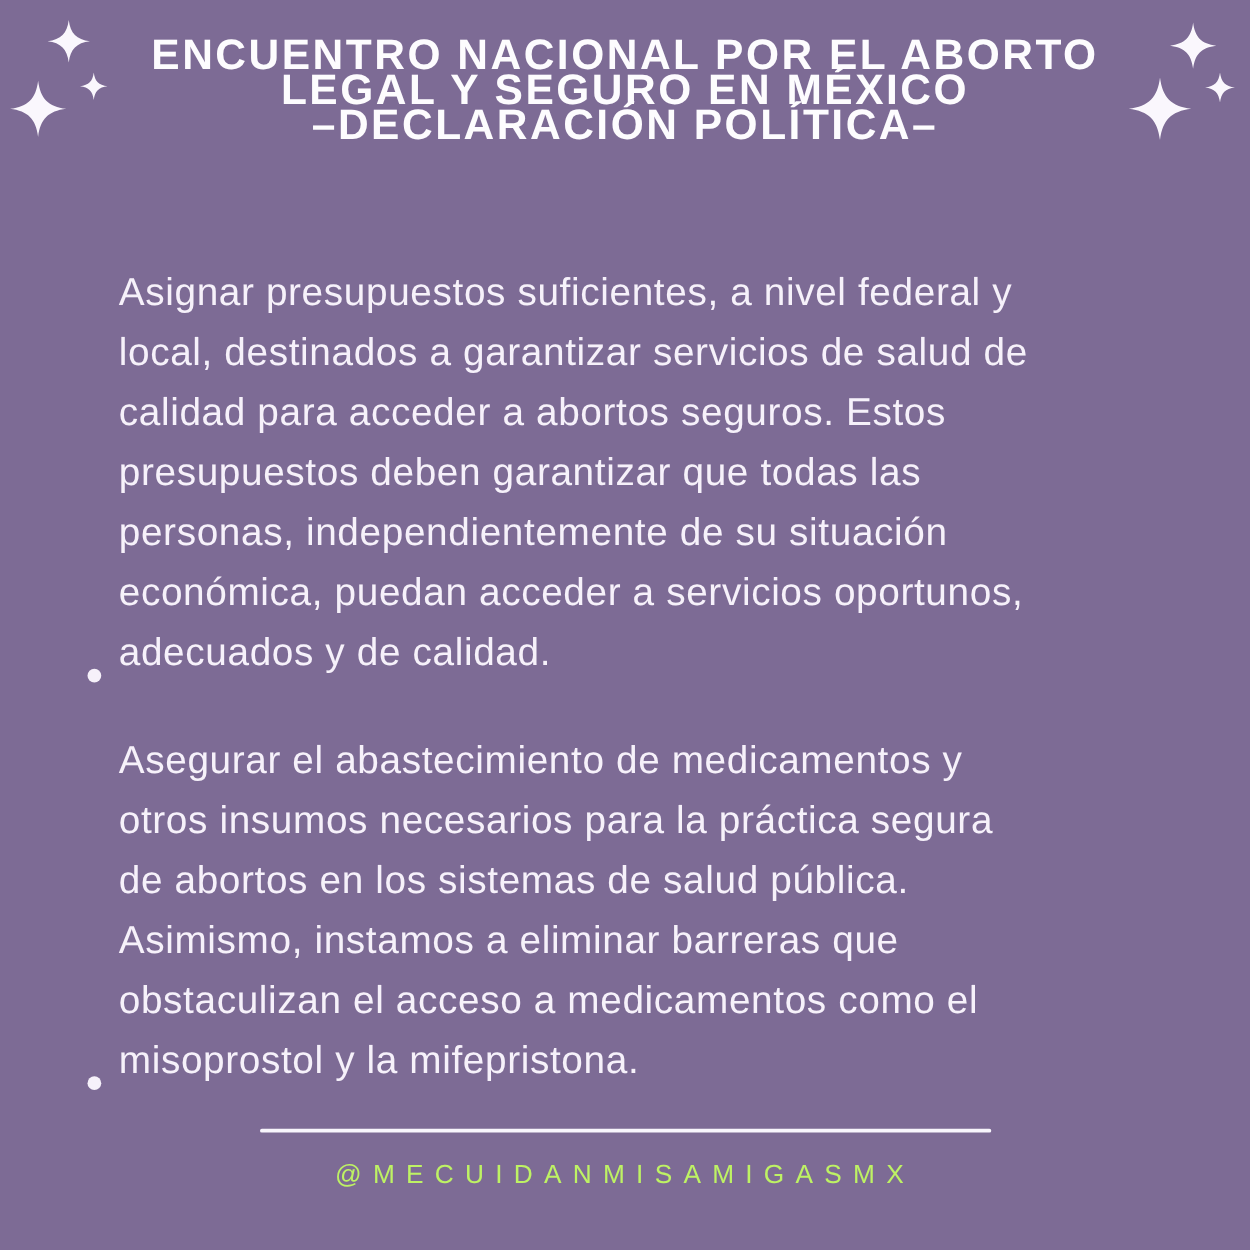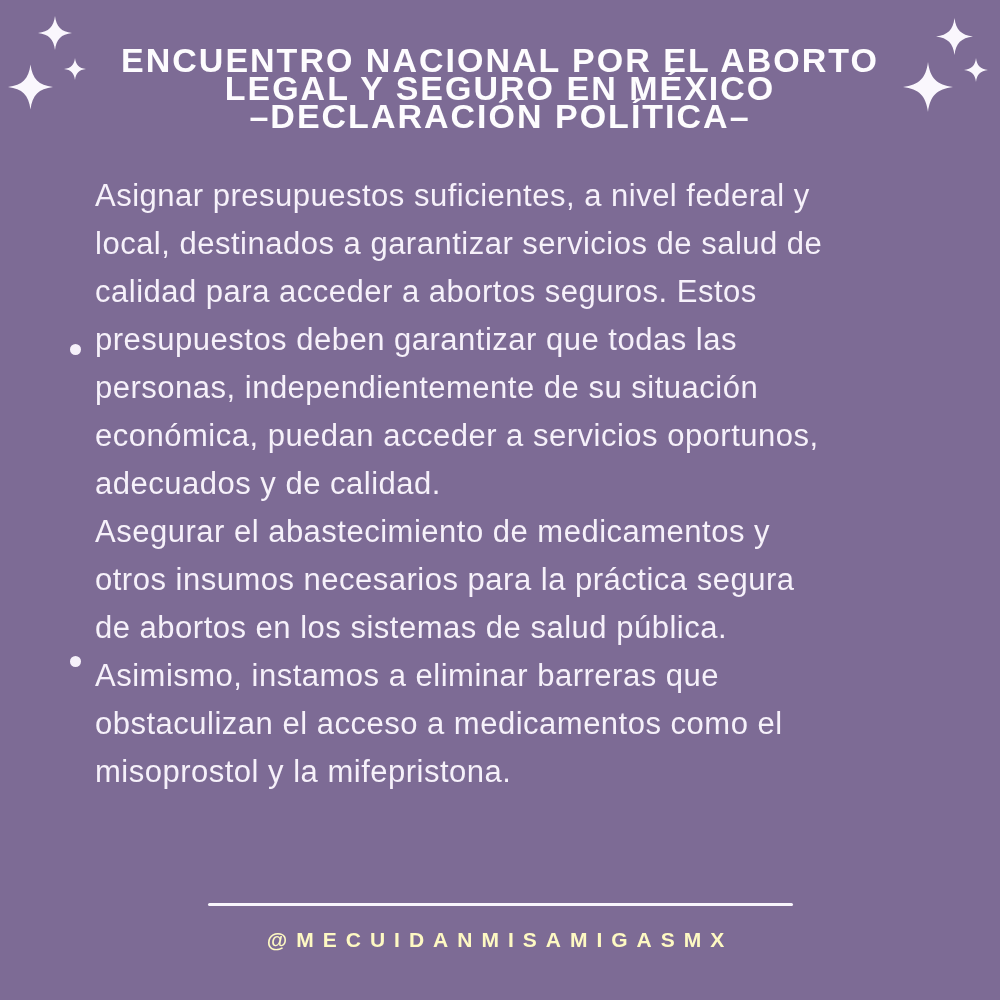--- a/index.html
+++ b/index.html
@@ -18,21 +18,21 @@
   
   .sparkle {
     position: absolute;
     display: block;
   }
   .sparkle svg { display: block; width: 100%; height: 100%; }
   .sparkle path { fill: #faf7fd; }
   
   .header {
     position: absolute;
-    top: 46px;
+    top: 30px;
     left: 100px;
     width: 800px;
     text-align: center;
   }
   .header-title {
     color: #fdfcfe;
     font-weight: bold;
     font-size: 34px;
     line-height: 28px;
     letter-spacing: 2px;
@@ -45,21 +45,22 @@
     top: 172px;
     left: 0;
     width: 1000px;
     margin: 0;
     padding: 0 40px 0 70px;
     box-sizing: border-box;
     list-style: none;
   }
   .bullet-item {
     display: flex;
-    align-items: center;
+    align-items: flex-end;
+    margin-top: 38px;
   }
   .bullet-dot {
     flex: 0 0 auto;
     width: 11px;
     height: 11px;
     border-radius: 50%;
     background: #f6f1fa;
     margin: 19px 14px 0 0;
   }
   .bullet-text {
@@ -78,25 +79,25 @@
     text-align: center;
   }
   .footer-divider {
     width: 585px;
     height: 3px;
     margin: 0 auto 16px auto;
     background: #f8f5fc;
     border-radius: 2px;
   }
   .footer-handle {
-    color: #fef9c3;
+    color: #bef264;
     font-size: 21px;
     line-height: 36px;
     letter-spacing: 9px;
-    font-weight: 700;
+    font-weight: 400;
   }
   .footer { padding-bottom: 42px; }
 </style>
 </head>
 <body>
 
 <div class="canvas">
 
   <span class="sparkle" style="left:38px; top:15px; width:34px; height:36px;">
     <svg viewBox="0 0 100 100" aria-hidden="true">

